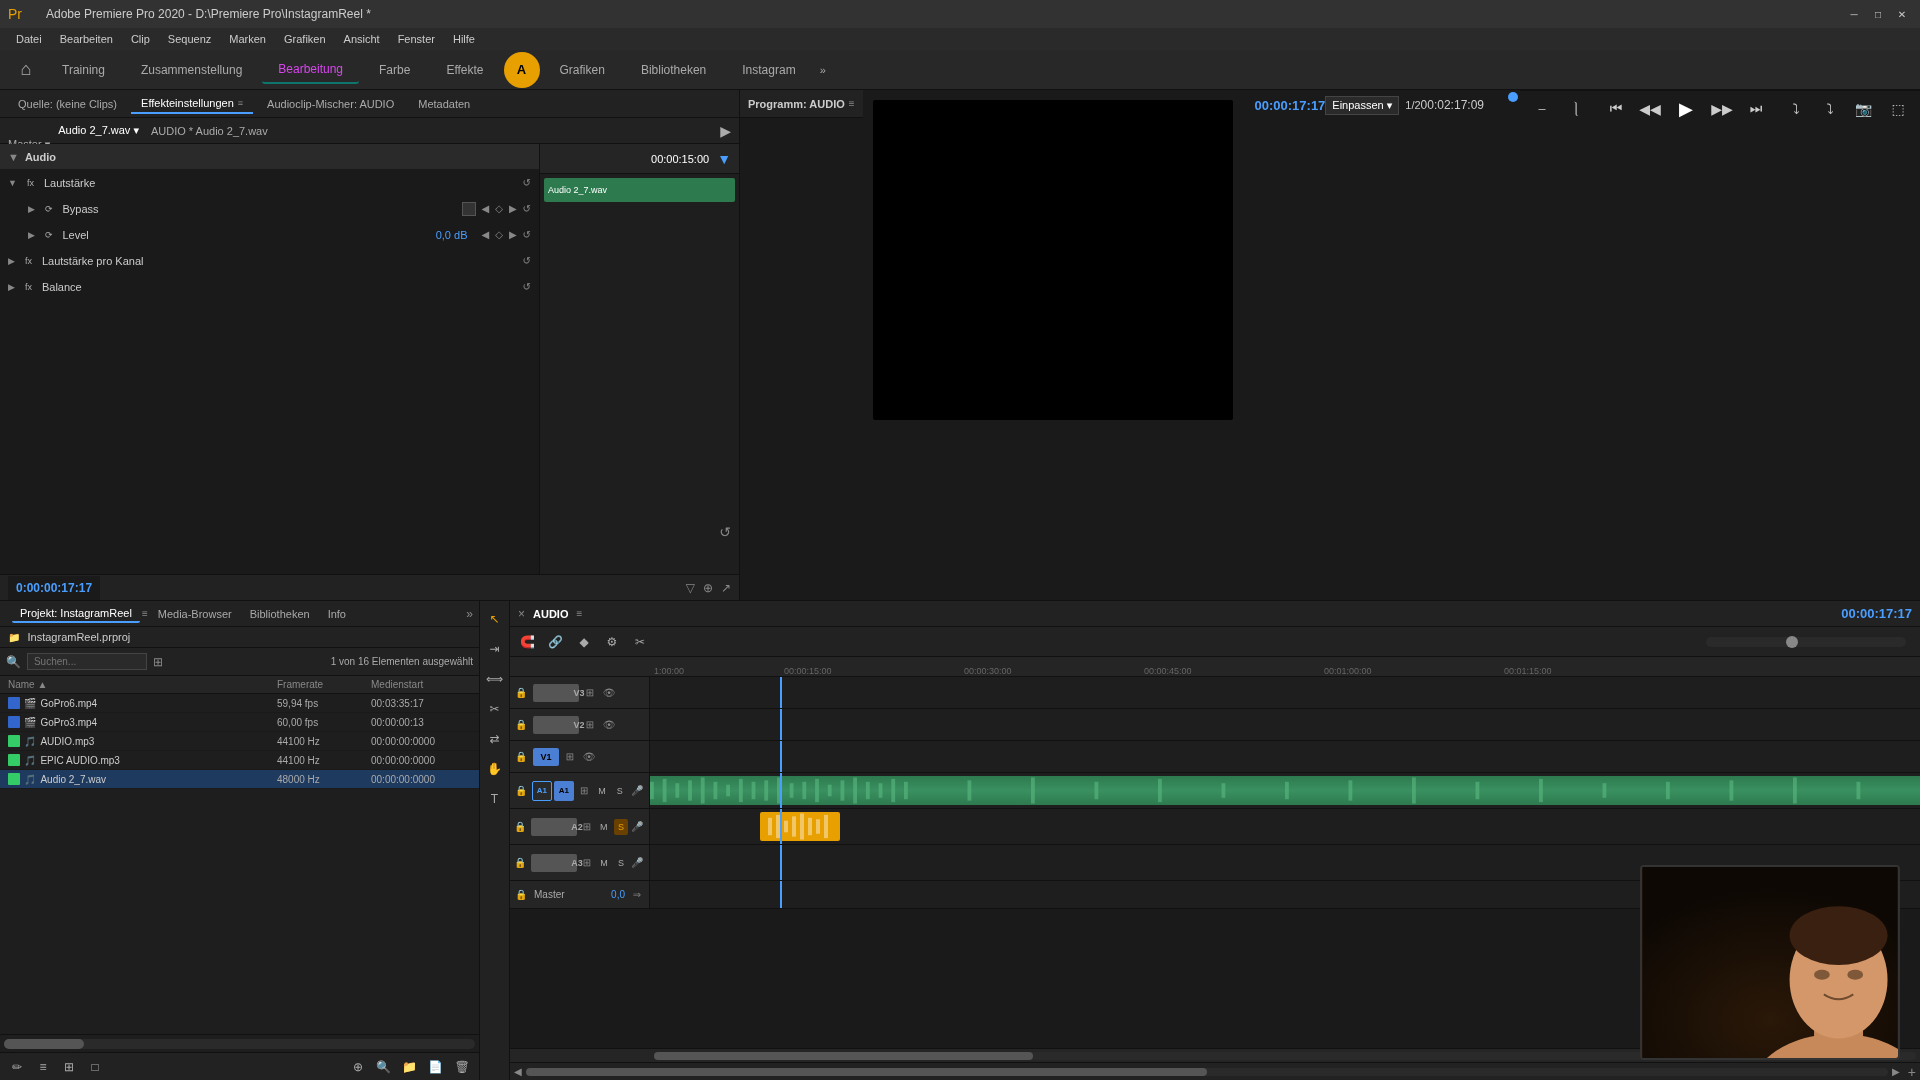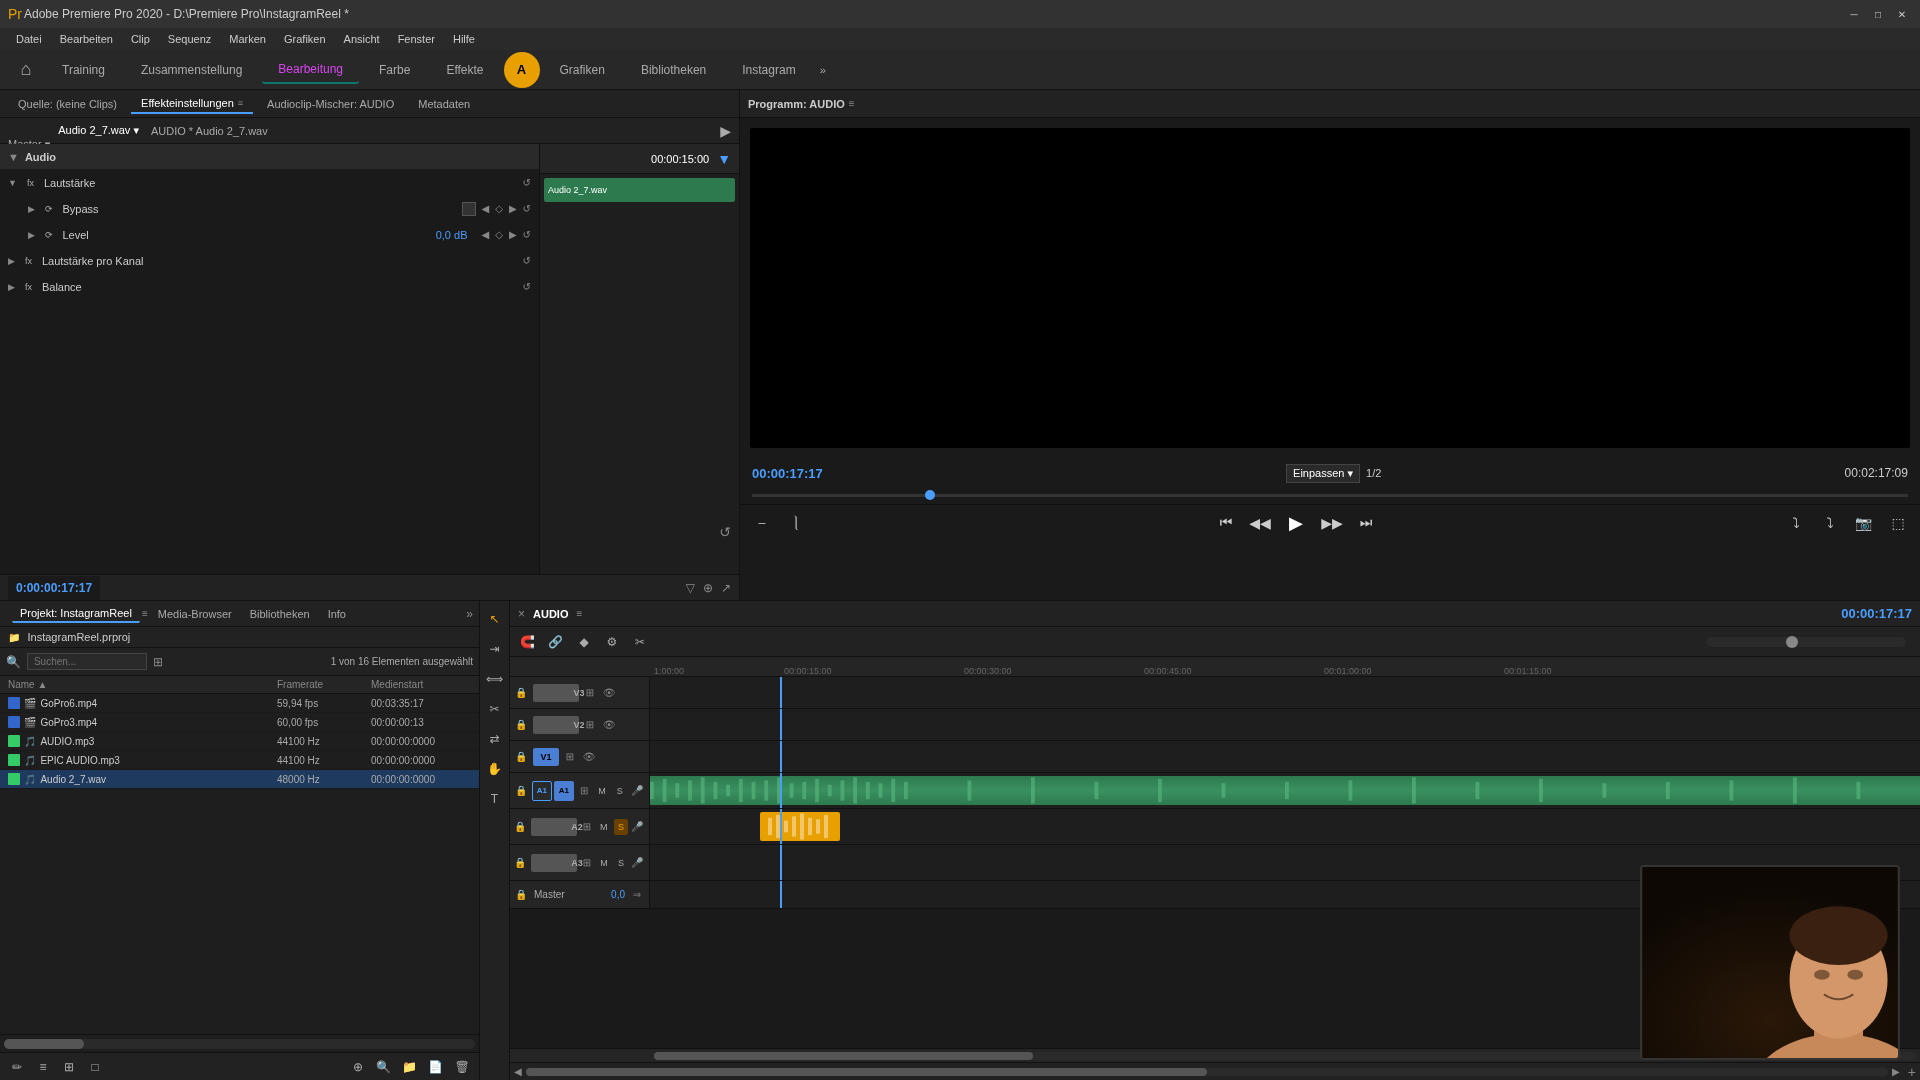--- a/index.html
+++ b/index.html
@@ -16,21 +16,21 @@
     #title-bar {
       background: #323232;
       height: 28px;
       display: flex;
       align-items: center;
       justify-content: space-between;
       padding: 0 8px;
       color: #ccc;
       font-size: 12px;
     }
-    #title-bar .title-left { display: flex; align-items: center; gap: 2px; }
+    #title-bar .title-left { display: flex; align-items: center; gap: 24px; }
     #title-bar .title-icon { color: #e8a000; font-size: 14px; }
     #title-bar .win-controls { display: flex; gap: 4px; }
     #title-bar .win-btn {
       width: 20px; height: 20px;
       display: flex; align-items: center; justify-content: center;
       cursor: pointer; color: #ccc; font-size: 10px;
       border-radius: 2px;
     }
 
     
@@ -153,21 +153,21 @@
       display: inline-block;
     }
     .fx-indent { margin-left: 20px; }
     .icon-reset { color: #888; font-size: 10px; cursor: pointer; }
     .icon-nav { color: #888; font-size: 10px; cursor: pointer; }
 
     
     #right-panel {
       flex: 1;
       display: flex;
-      flex-direction: column;
+      flex-direction: row;
       background: #1a1a1a;
     }
     .program-header {
       background: #222;
       height: 28px;
       display: flex;
       align-items: center;
       padding: 0 8px;
       gap: 4px;
       border-bottom: 1px solid #111;

